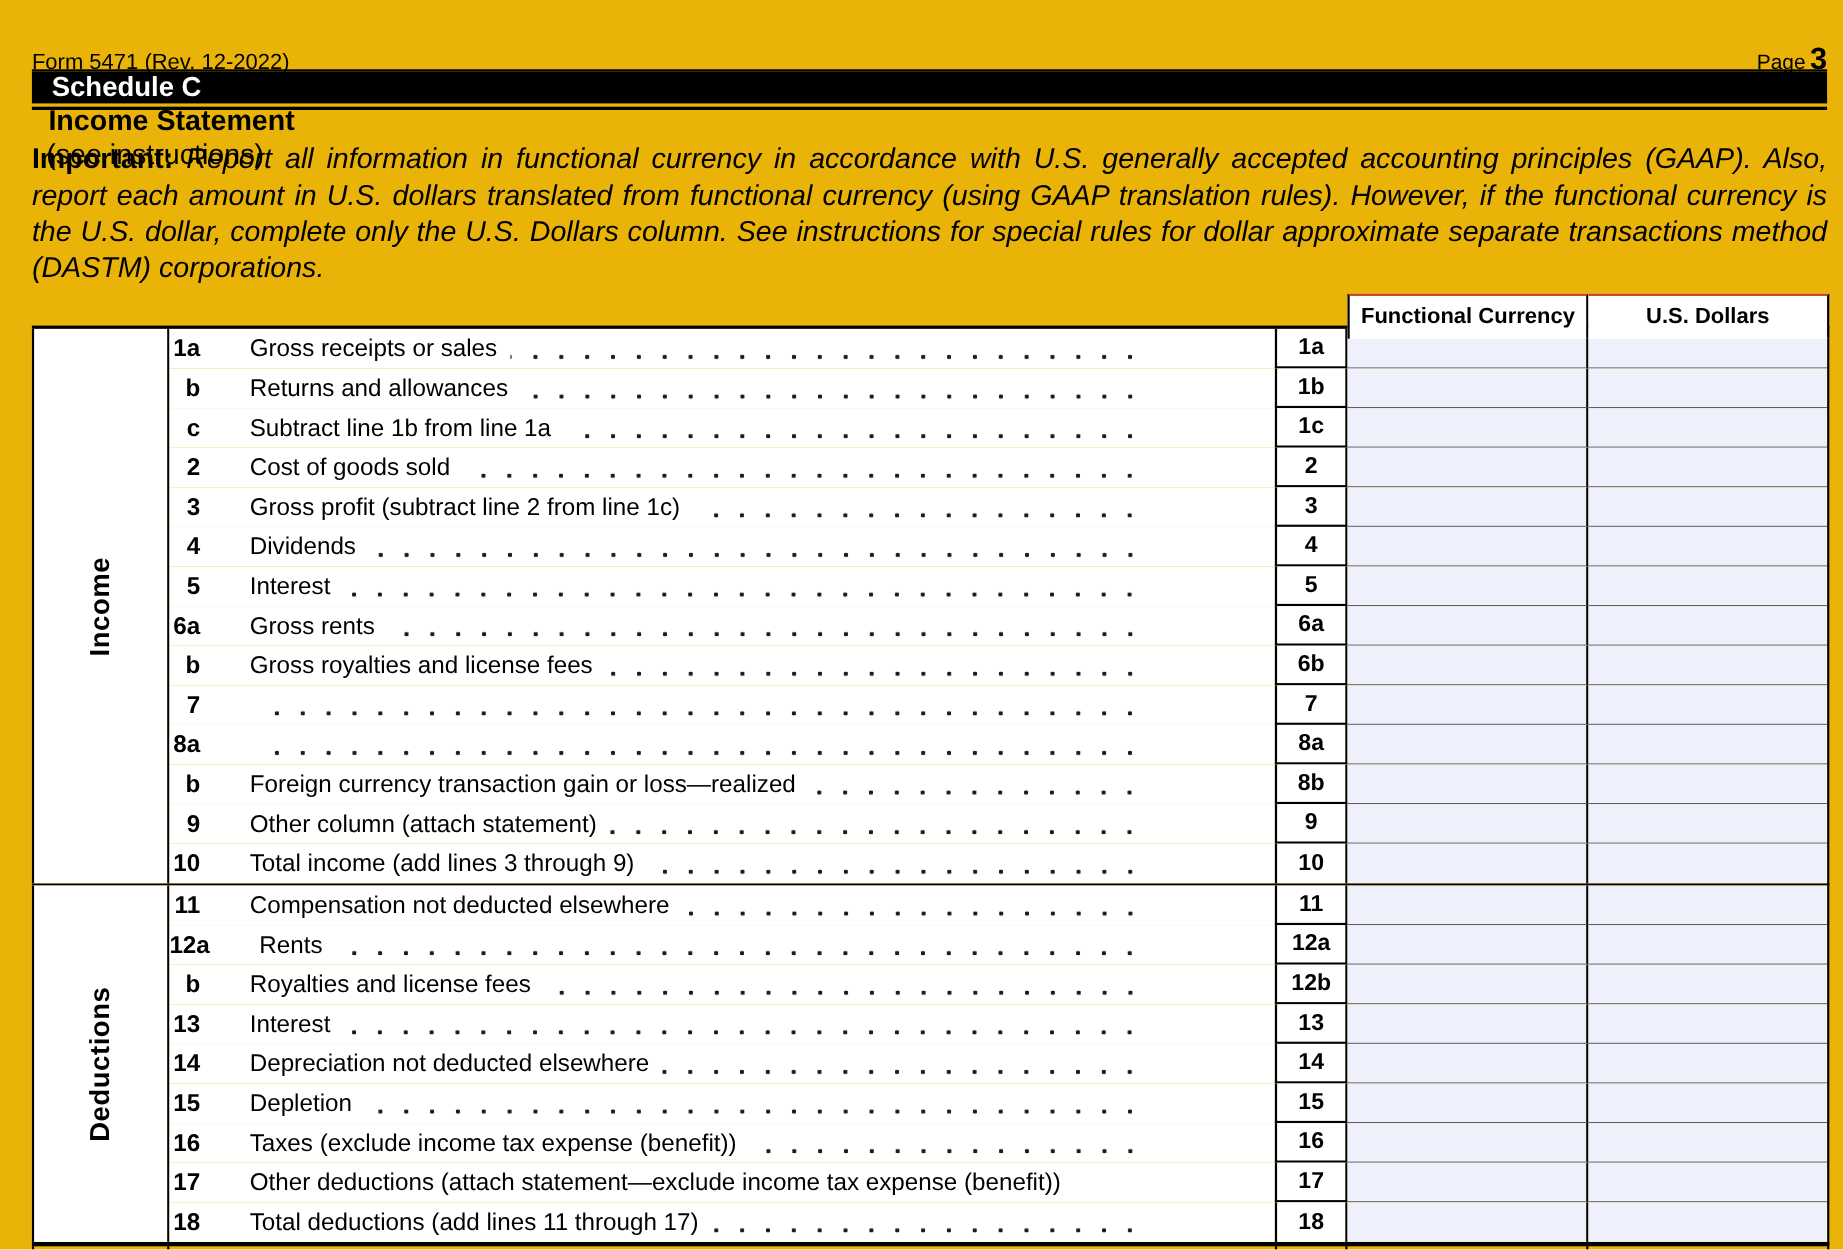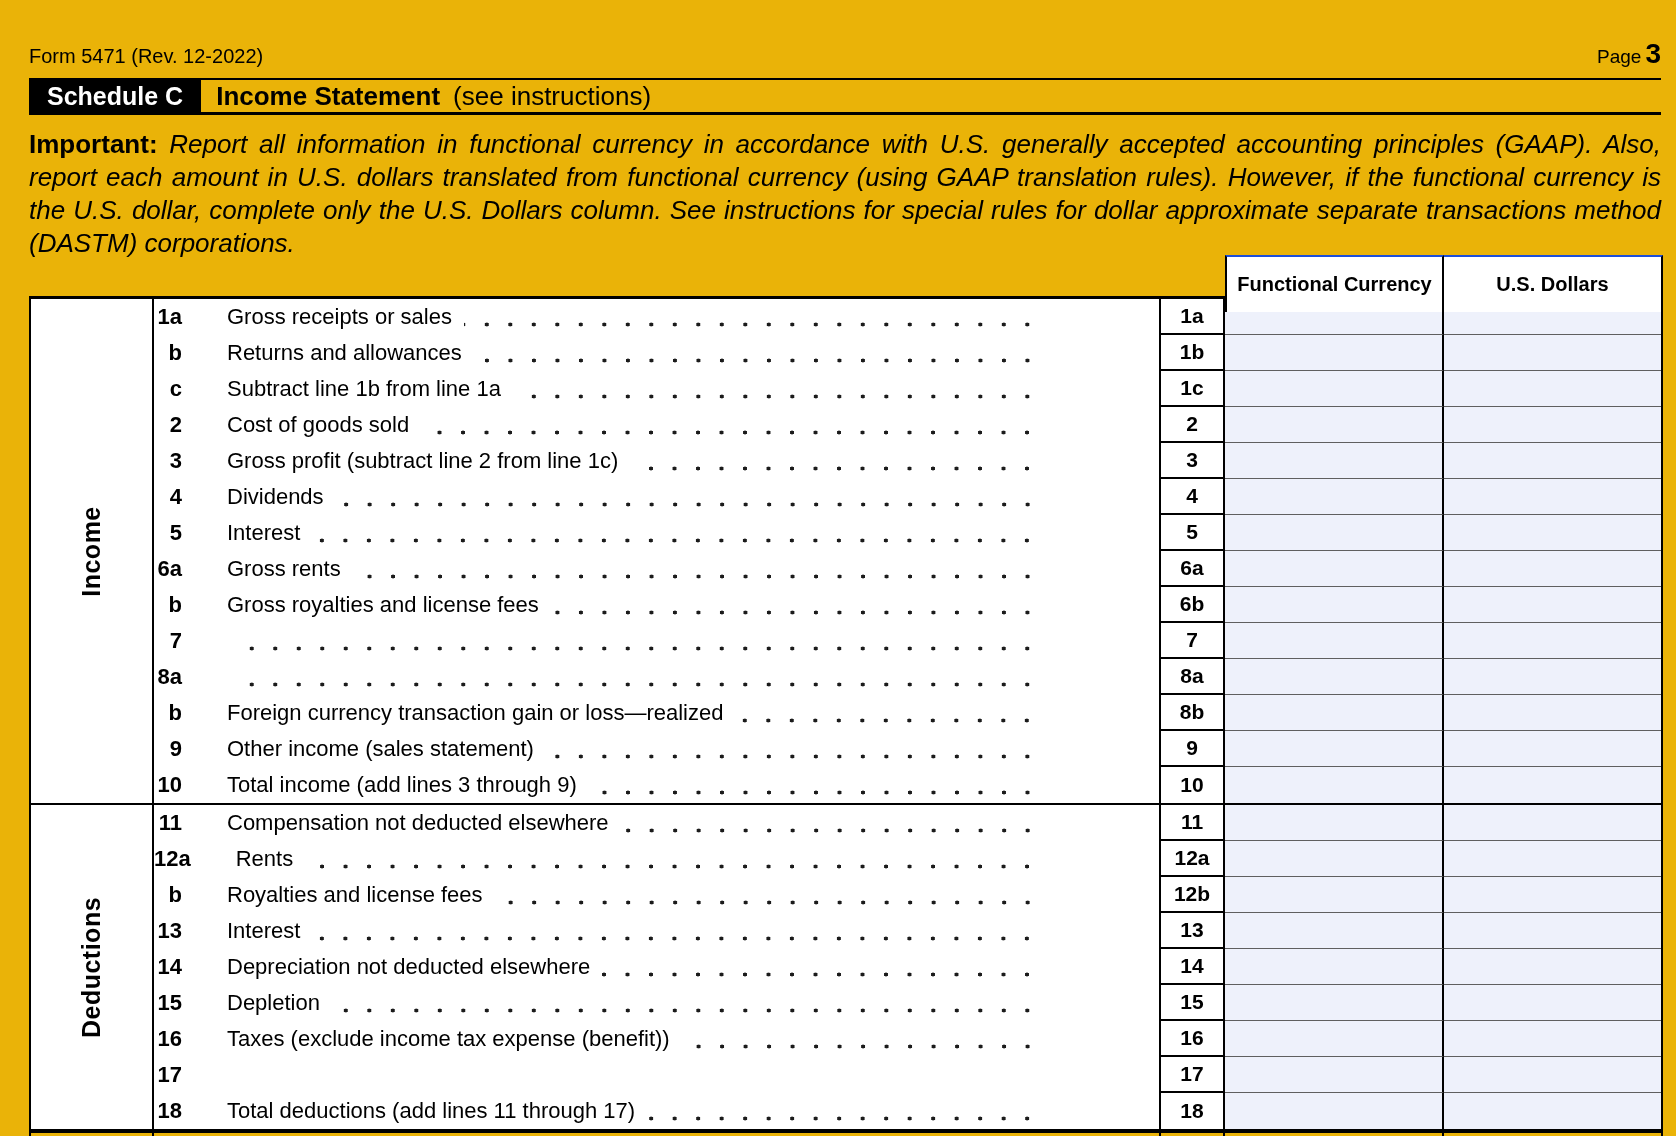--- a/index.html
+++ b/index.html
@@ -20,24 +20,24 @@
     left: 29px; top: 38px; width: 1632px;
     display: flex; justify-content: space-between; align-items: baseline;
   }
   .form-id { font-size: 20px; }
   .page-no { font-size: 19px; }
   .page-no b { font-size: 28px; font-weight: bold; margin-left: 4px; }
 
   
   .schedule-bar {
     position: absolute;
-    left: 29px; top: 78px; width: 1632px; height: 37px;
+    left: 29px; top: 63px; width: 1632px; height: 37px;
     border-top: 2px solid #000;
     border-bottom: 3px solid #000;
-    display: flex; align-items: stretch;
+    display: flex; align-items: stretch; flex-direction: column;
   }
   .schedule-label {
     background: #000; color: #fff;
     font-weight: bold; font-size: 25px;
     padding: 0 18px;
     display: flex; align-items: center;
   }
   .schedule-title {
     font-weight: bold; font-size: 26px;
     margin-left: 15px;
@@ -56,22 +56,22 @@
     font-style: italic;
     text-align: justify;
   }
   .important b { font-style: normal; font-weight: bold; }
 
   
   .table-wrap { position: absolute; left: 29px; top: 255px; width: 1634px; }
 
   .col-heads { position: relative; height: 41px; }
   .head-box {
-    position: absolute; top: 0; height: 57px;
-    border-top: 2px solid #1d4ed8; border-right: 2px solid #000;
+    position: absolute; top: 12px; height: 41px;
+    border-top: 2px solid #c2410c; border-right: 2px solid #000;
     display: flex; align-items: center; justify-content: center;
     font-weight: bold; font-size: 20px; background: #fff;
   }
   .head-box.fc { left: 1196px; width: 219px; border-left: 2px solid #000; }
   .head-box.usd { left: 1415px; width: 219px; }
 
   .section {
     display: grid;
     width: 1634px;
     grid-template-columns: 125px 1005px 66px 219px 217px;
@@ -258,21 +258,21 @@
           <div class="desc">
             <span class="num">b</span>
             <span class="lbl">Foreign currency transaction gain or loss—realized</span>
             <span class="leader"></span>
           </div>
           <div class="numbox">8b</div>
           <div class="cell fc"></div>
           <div class="cell usd"></div>
           <div class="desc">
             <span class="num">9</span>
-            <span class="lbl">Other income (sales statement)</span>
+            <span class="lbl">Other column (attach statement)</span>
             <span class="leader"></span>
           </div>
           <div class="numbox">9</div>
           <div class="cell fc"></div>
           <div class="cell usd"></div>
           <div class="desc">
             <span class="num">10</span>
             <span class="lbl">Total income (add lines 3 through 9)</span>
             <span class="leader"></span>
           </div>
@@ -335,20 +335,21 @@
           <div class="desc">
             <span class="num">16</span>
             <span class="lbl">Taxes (exclude income tax expense (benefit))</span>
             <span class="leader"></span>
           </div>
           <div class="numbox">16</div>
           <div class="cell fc"></div>
           <div class="cell usd"></div>
           <div class="desc">
             <span class="num">17</span>
+            <span class="lbl">Other deductions (attach statement—exclude income tax expense (benefit))</span>
           </div>
           <div class="numbox">17</div>
           <div class="cell fc"></div>
           <div class="cell usd"></div>
           <div class="desc">
             <span class="num">18</span>
             <span class="lbl">Total deductions (add lines 11 through 17)</span>
             <span class="leader"></span>
           </div>
           <div class="numbox rlast">18</div>

